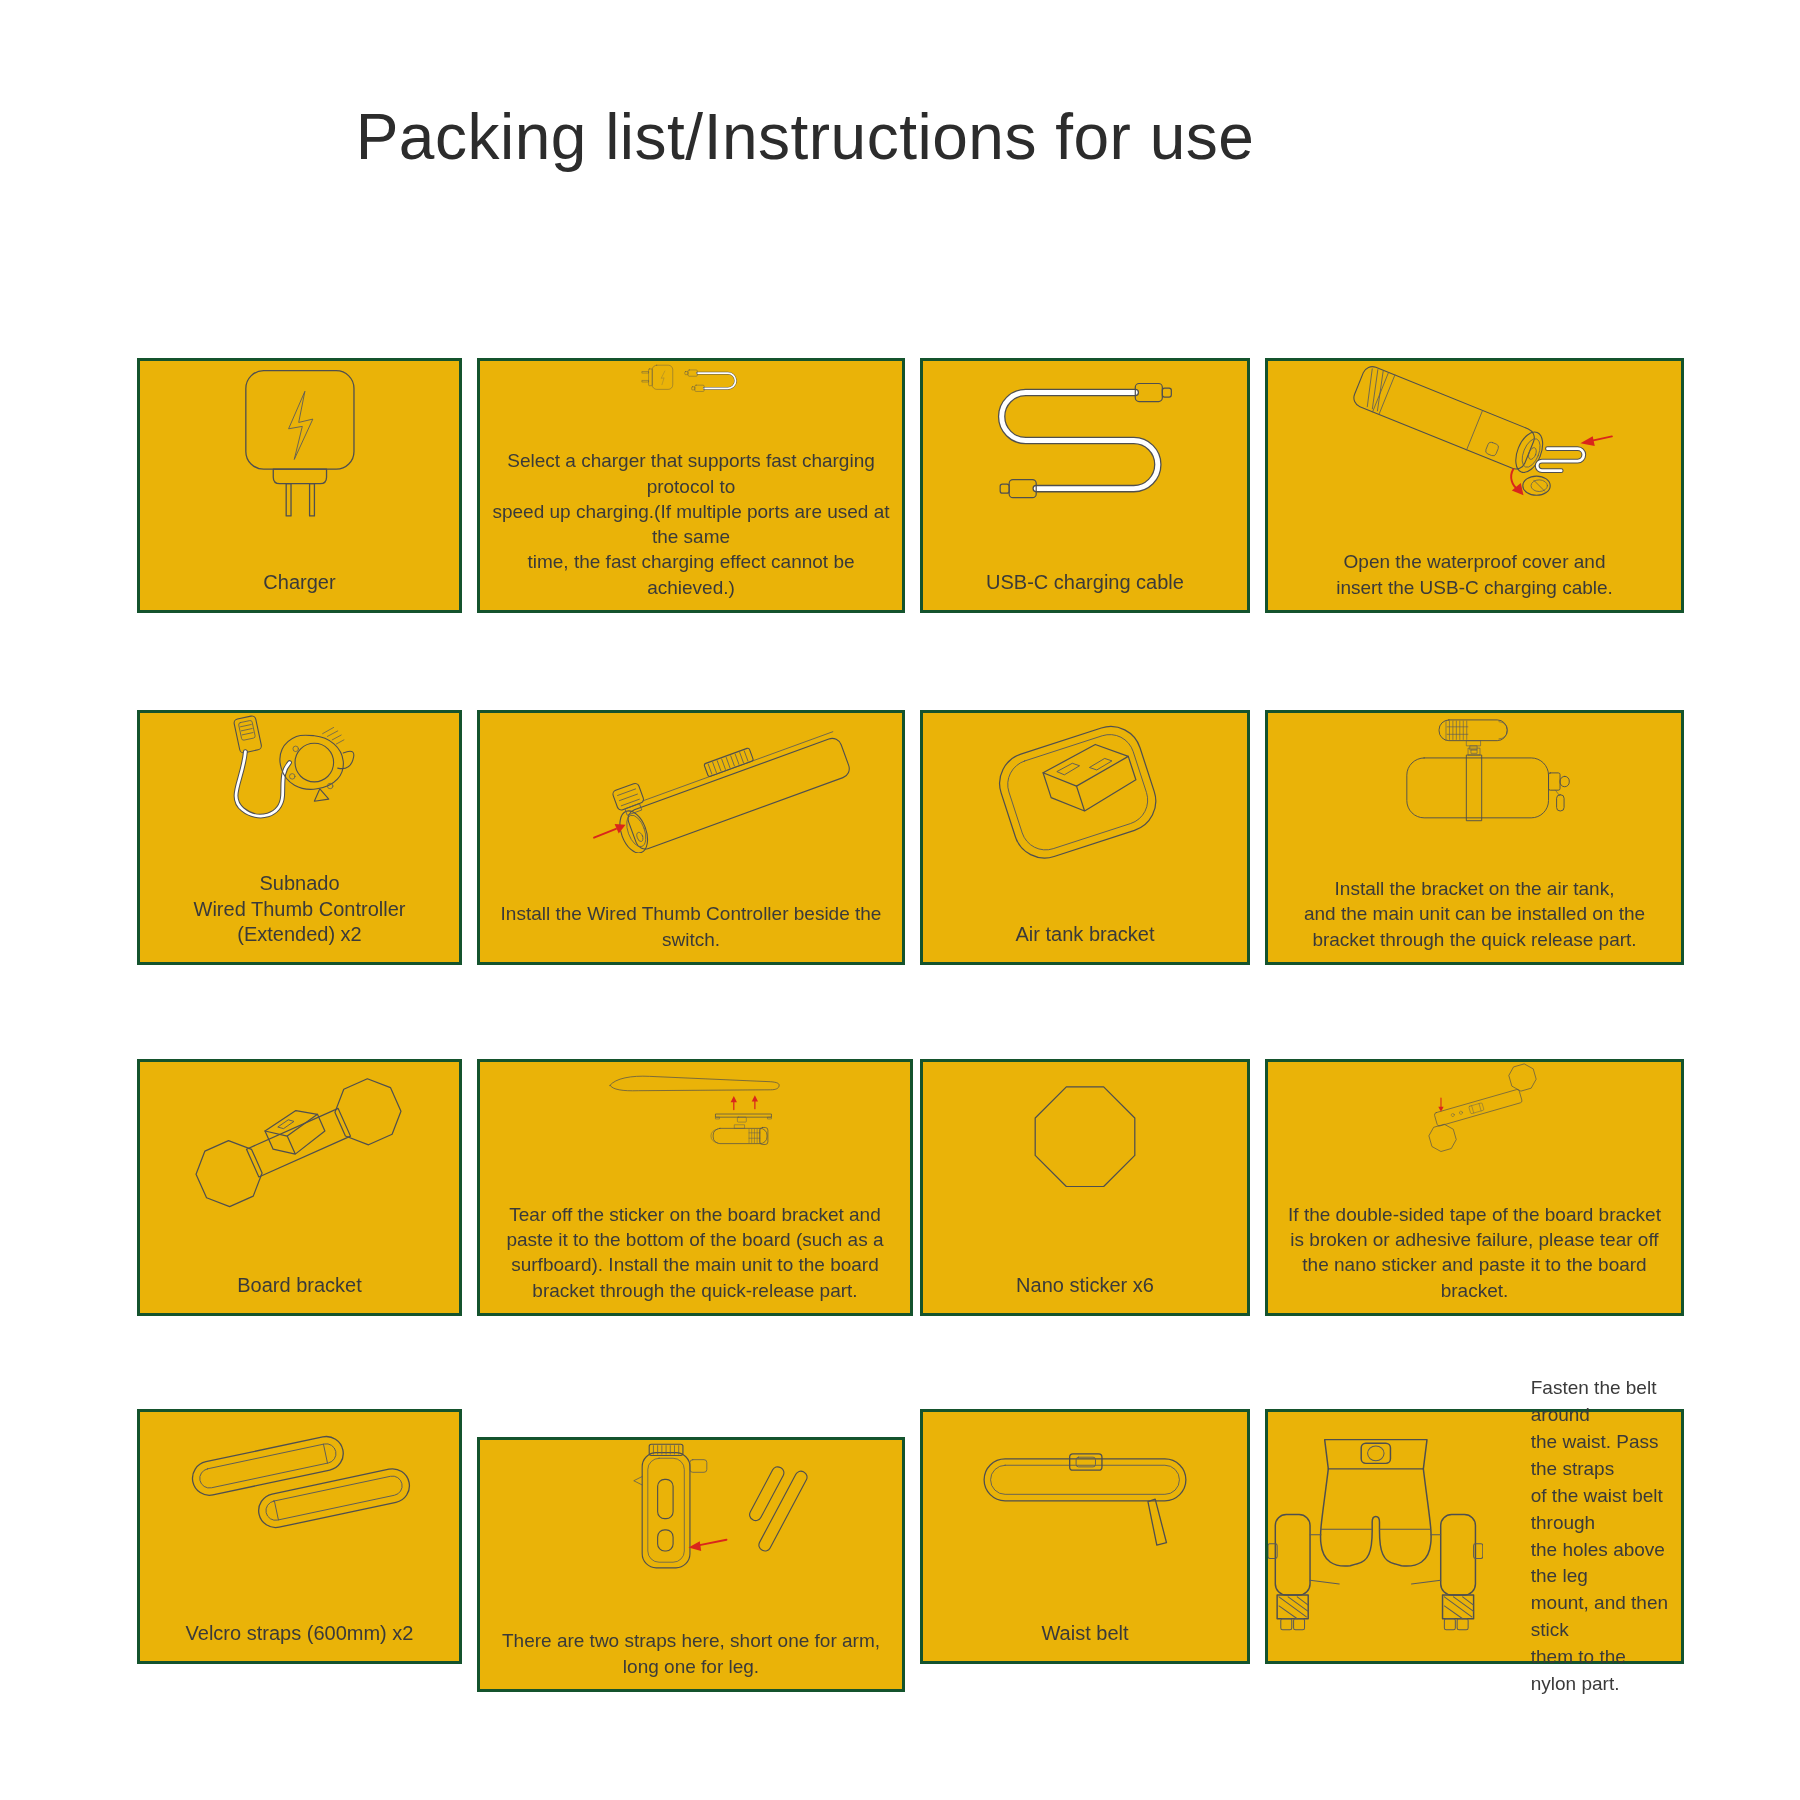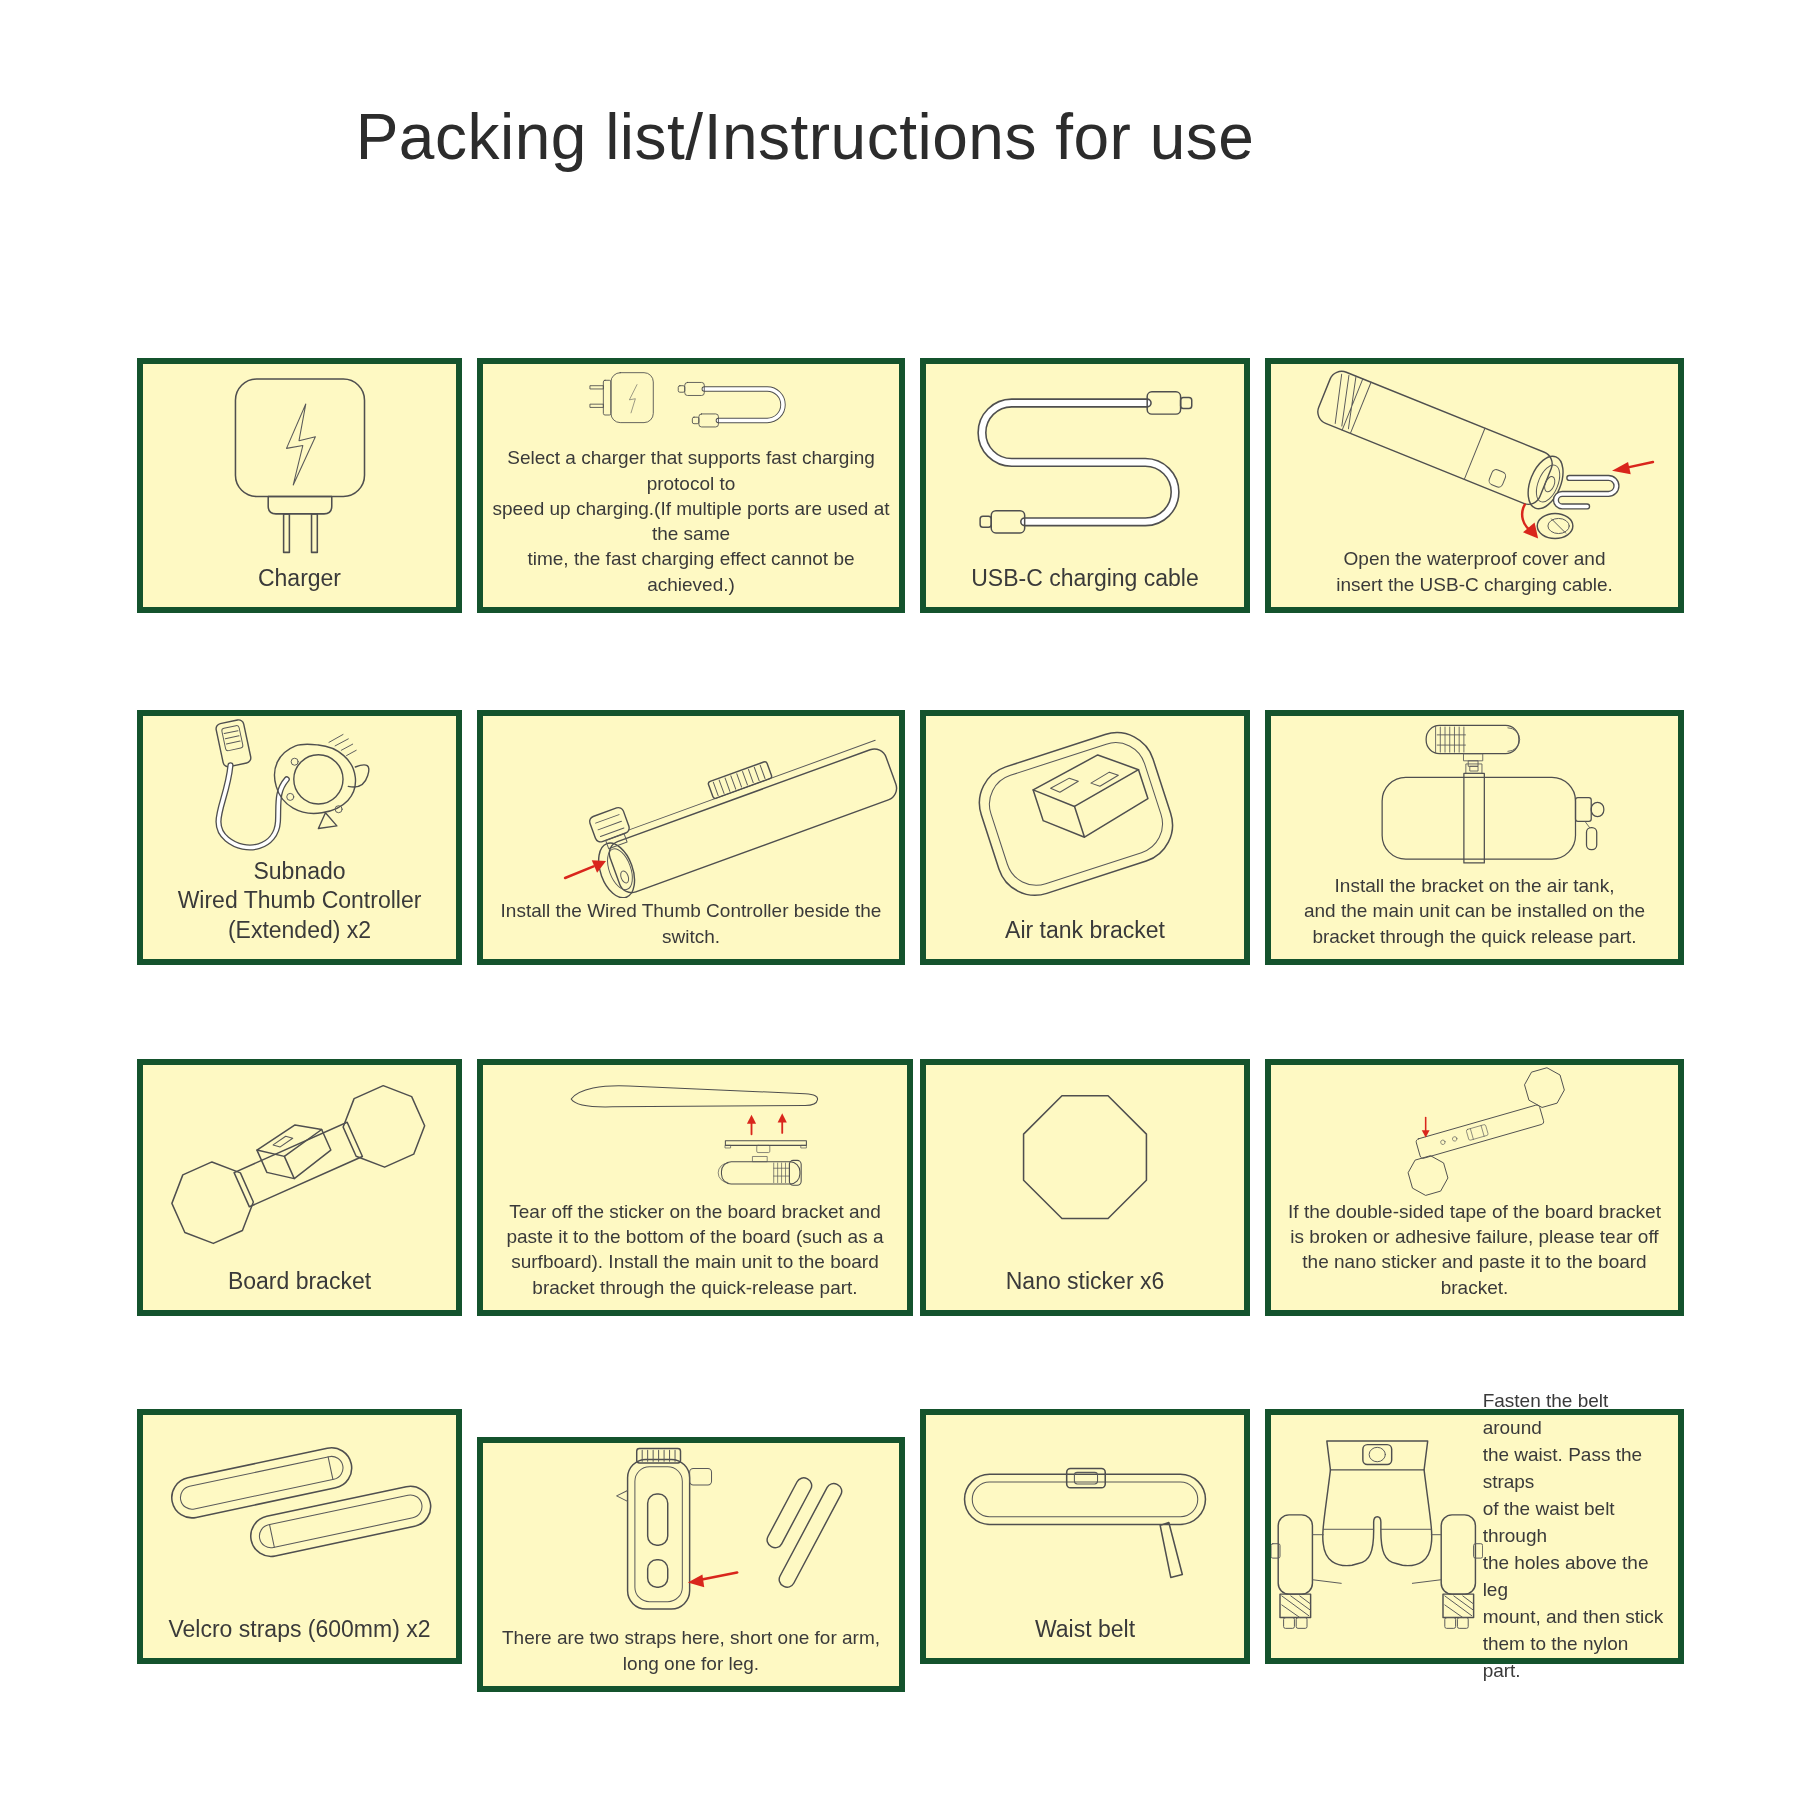--- a/index.html
+++ b/index.html
@@ -1,24 +1,24 @@
 <!DOCTYPE html>
 <html><head>
 <meta charset="utf-8">
 <style>
   html,body{margin:0;padding:0;background:#ffffff;}
   body{width:1800px;height:1800px;position:relative;font-family:"Liberation Sans",sans-serif;color:#3a3a3a;}
   #canvas{position:absolute;left:0;top:0;width:1800px;height:1800px;background:#fff;overflow:hidden;padding-left:40px;}
   .page-title{position:absolute;left:0;top:100px;width:1610px;text-align:center;
     font-size:64px;font-weight:300;color:#2c2c2c;letter-spacing:0.5px;}
-  .cell{position:absolute;border:6px solid #14532d;background:#fef9c3;box-sizing:border-box;
-    display:flex;flex-direction:column;align-items:center;justify-content:flex-end;}
+  .cell{position:absolute;border:3px solid #14532d;background:#eab308;box-sizing:border-box;
+    display:flex;flex-direction:column;align-items:center;justify-content:flex-end;gap:48px;}
   .fig{flex:1 1 auto;min-height:0;width:100%;display:block;}
   .caption{white-space:pre-line;text-align:center;color:#3a3a3a;}
-  .caption.lg{font-size:23px;line-height:1.28;padding:0 8px 14px;}
+  .caption.lg{font-size:20px;line-height:1.28;padding:0 8px 14px;}
   .caption.sm{font-size:19px;line-height:1.33;padding:0 6px 10px;}
   .cell.row-flex{flex-direction:row;align-items:flex-start;justify-content:flex-start;}
   .side-text{flex:1 1 auto;align-self:center;font-size:19px;line-height:1.42;text-align:left;
     padding:0 12px 0 0;white-space:pre-line;color:#3a3a3a;}
   .ln{stroke:#4f4f4f;fill:none;stroke-width:1.6;stroke-linejoin:round;stroke-linecap:round;}
   .ln2{stroke:#5a5a5a;fill:none;stroke-width:1.1;stroke-linejoin:round;stroke-linecap:round;}
   .cableO{stroke:#4f4f4f;fill:none;stroke-width:10;stroke-linecap:round;}
   .cableI{stroke:#ffffff;fill:none;stroke-width:6.6;stroke-linecap:round;}
   .cableO2{stroke:#4f4f4f;fill:none;stroke-width:7;stroke-linecap:round;}
   .cableI2{stroke:#ffffff;fill:none;stroke-width:4;stroke-linecap:round;}

